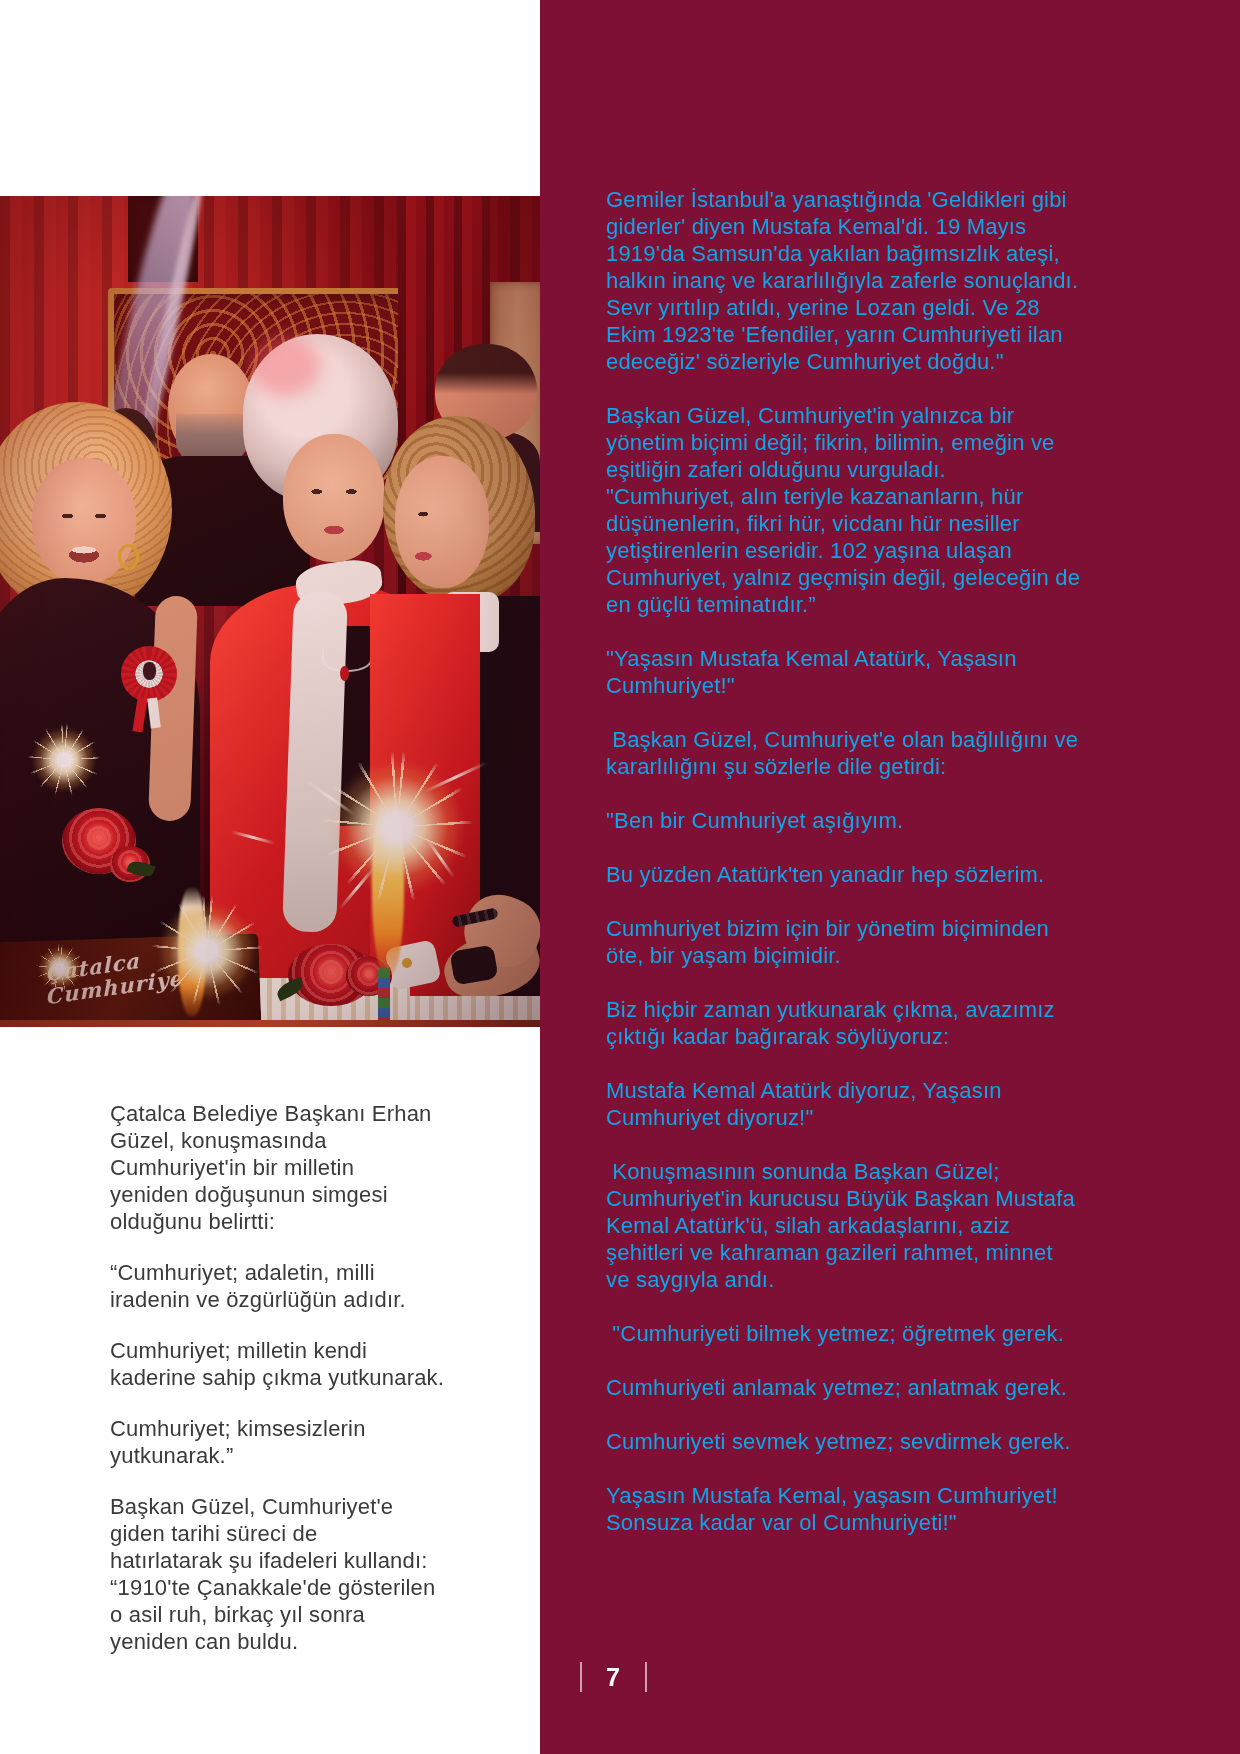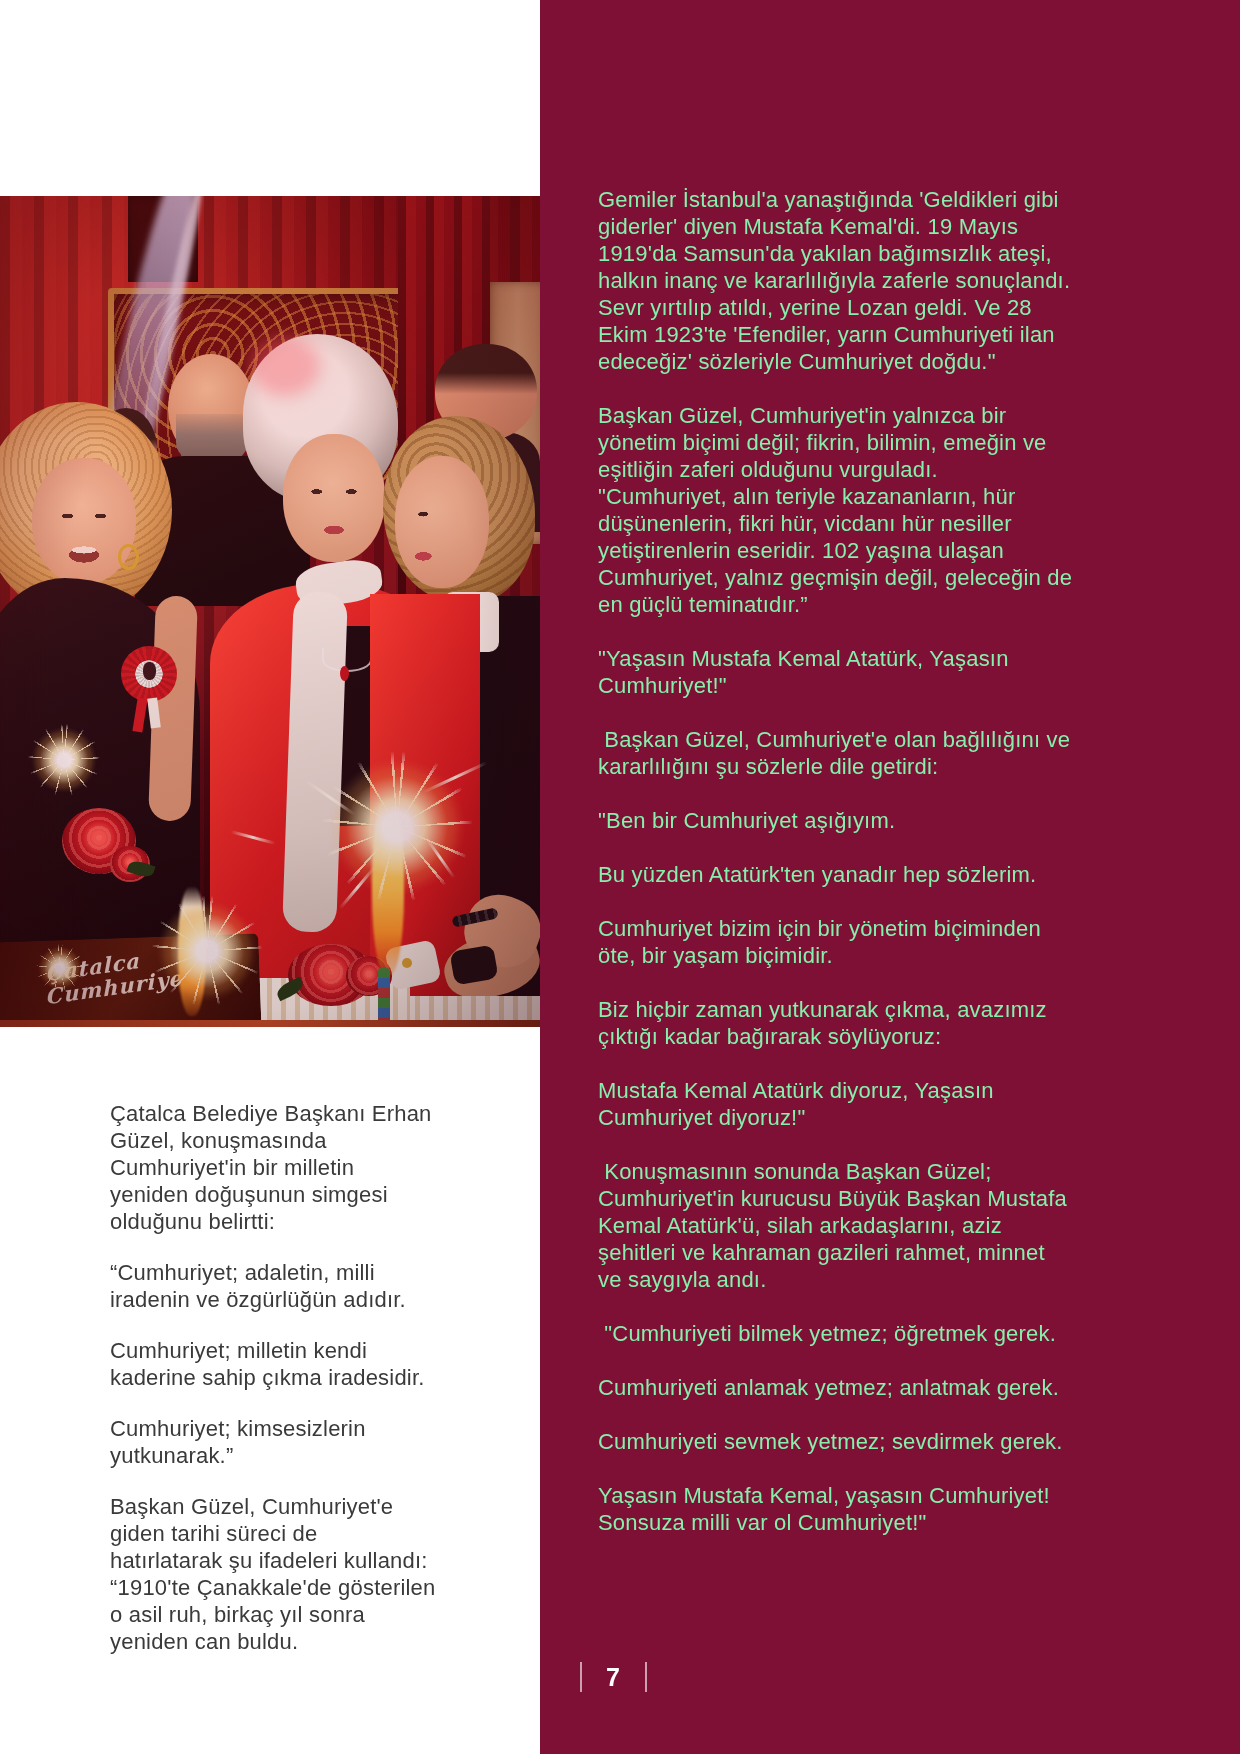--- a/index.html
+++ b/index.html
@@ -1,22 +1,22 @@
 <!DOCTYPE html>
 <html><head>
 <meta charset="utf-8">
 <style>
   html,body{margin:0;padding:0;background:#e8e8e8;}
   .page{position:relative;width:1240px;height:1754px;background:#ffffff;overflow:hidden;
         font-family:"Liberation Sans",sans-serif;}
   
   .right-panel{position:absolute;left:540px;top:0;width:700px;height:1754px;background:#7d1034;}
   .right-text{position:absolute;left:58px;top:186px;width:588px;}
-  .right-text p{margin:0 0 27px 0;font-size:22px;line-height:27px;letter-spacing:.2px;
-                color:#86efac;white-space:pre-wrap;}
+  .right-text p{margin:0 0 27px 8px;font-size:22px;line-height:27px;letter-spacing:.2px;
+                color:#0ea5e9;white-space:pre-wrap;}
   
   .left-col{position:absolute;left:110px;top:1100px;width:396px;}
   .left-col p{margin:0 0 24px 0;font-size:22px;line-height:27px;letter-spacing:.2px;
               color:#3a3a3a;white-space:pre-wrap;}
   
   .footer{position:absolute;left:580px;top:1662px;display:flex;align-items:center;gap:24px;}
   .footer .bar{width:2px;height:30px;background:rgba(255,255,255,.6);}
   .footer .num{font-size:25px;font-weight:bold;color:#ffffff;letter-spacing:1px;}
   
   .photo{position:absolute;left:0;top:196px;width:540px;height:831px;overflow:hidden;background:#4a060c;}
@@ -246,21 +246,21 @@
 
   <div class="left-col">
     <p>Çatalca Belediye Başkanı Erhan
 Güzel, konuşmasında
 Cumhuriyet'in bir milletin
 yeniden doğuşunun simgesi
 olduğunu belirtti:</p>
     <p>“Cumhuriyet; adaletin, milli
 iradenin ve özgürlüğün adıdır.</p>
     <p>Cumhuriyet; milletin kendi
-kaderine sahip çıkma iradesidir.</p>
+kaderine sahip çıkma yutkunarak.</p>
     <p>Cumhuriyet; kimsesizlerin
 yutkunarak.”</p>
     <p>Başkan Güzel, Cumhuriyet'e
 giden tarihi süreci de
 hatırlatarak şu ifadeleri kullandı:
 “1910'te Çanakkale'de gösterilen
 o asil ruh, birkaç yıl sonra
 yeniden can buldu.</p>
   </div>
 
@@ -295,21 +295,21 @@
 Cumhuriyet diyoruz!"</p>
       <p> Konuşmasının sonunda Başkan Güzel;
 Cumhuriyet'in kurucusu Büyük Başkan Mustafa
 Kemal Atatürk'ü, silah arkadaşlarını, aziz
 şehitleri ve kahraman gazileri rahmet, minnet
 ve saygıyla andı.</p>
       <p> "Cumhuriyeti bilmek yetmez; öğretmek gerek.</p>
       <p>Cumhuriyeti anlamak yetmez; anlatmak gerek.</p>
       <p>Cumhuriyeti sevmek yetmez; sevdirmek gerek.</p>
       <p>Yaşasın Mustafa Kemal, yaşasın Cumhuriyet!
-Sonsuza milli var ol Cumhuriyet!"</p>
+Sonsuza kadar var ol Cumhuriyeti!"</p>
     </div>
   </div>
 
   <div class="footer">
     <div class="bar"></div>
     <div class="num">7</div>
     <div class="bar"></div>
   </div>
 
 </div>

